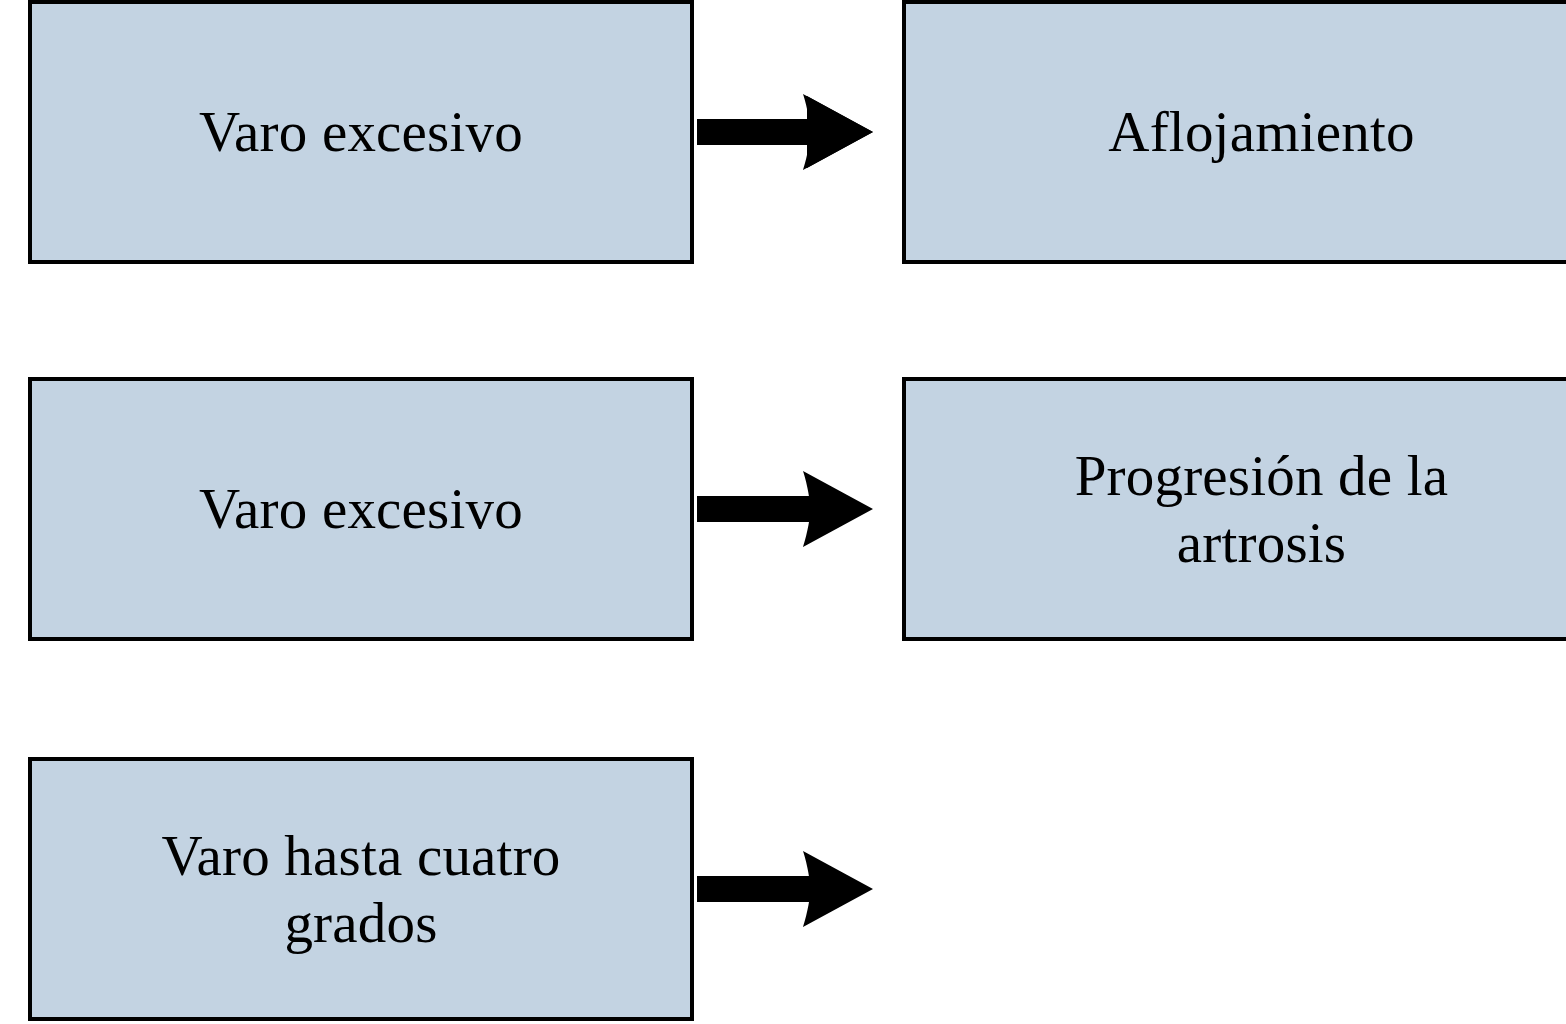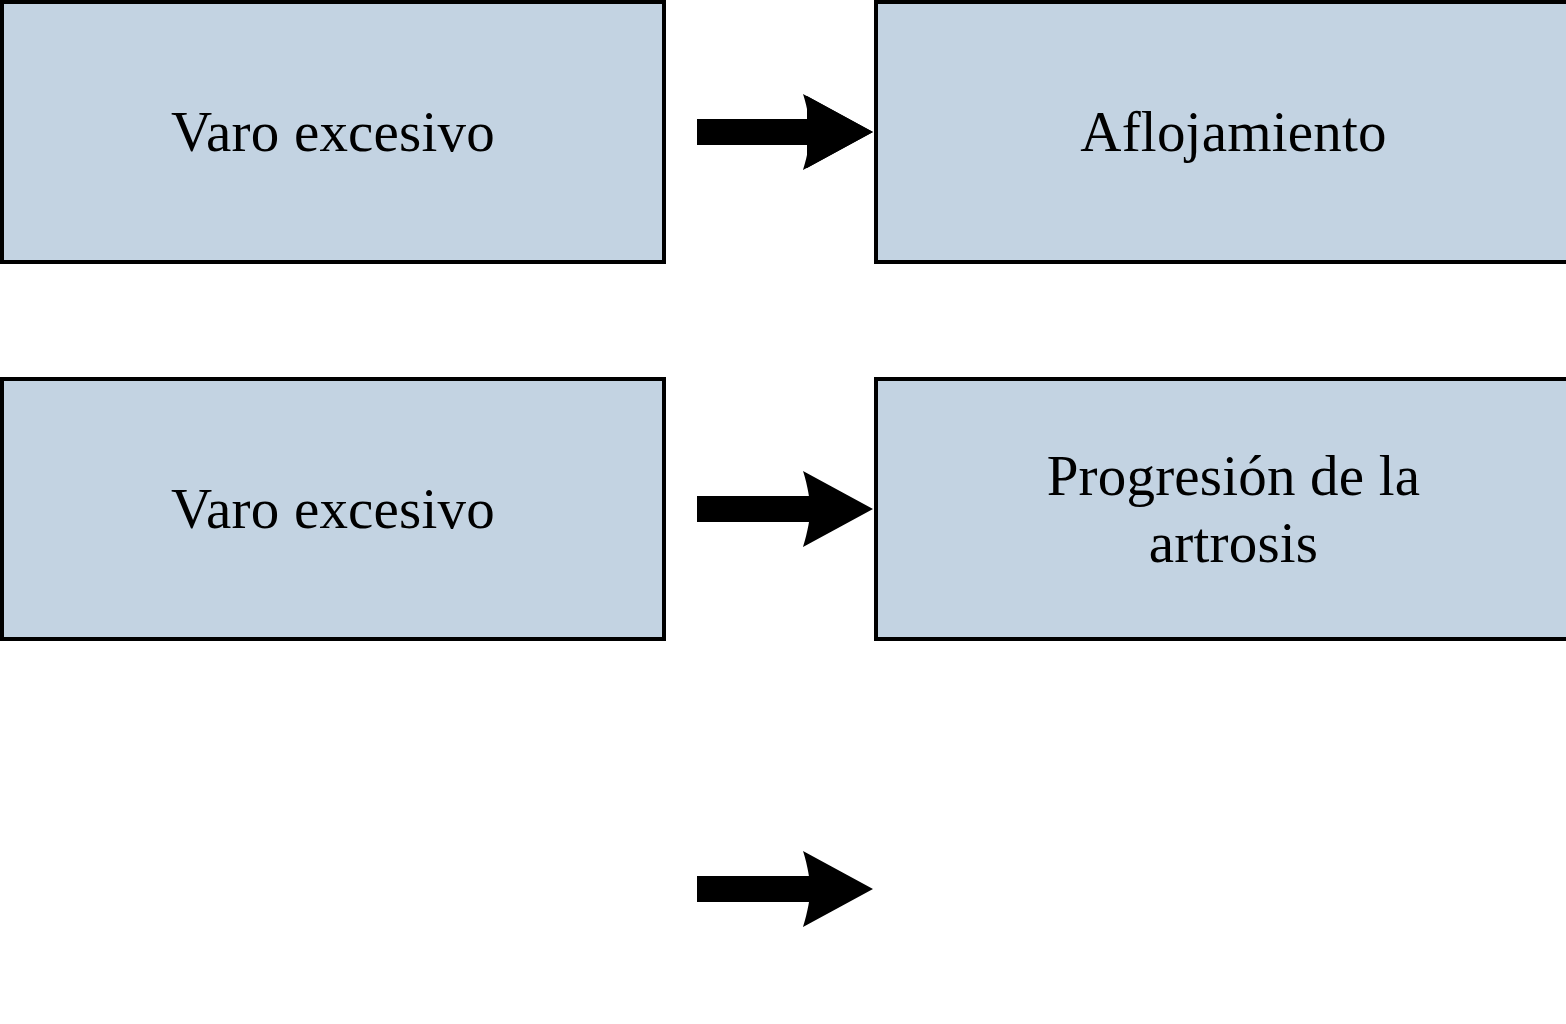--- a/index.html
+++ b/index.html
@@ -60,21 +60,21 @@
   }
   .arrow-wrap svg {
     display: block;
     width: 176px;
     height: 92px;
   }
   
   #row-0 { top: 0px;   height: 264px; }
   #row-1 { top: 377px; height: 264px; }
   #row-2 { top: 757px; height: 264px; }
-  #row-0 .node-box, #row-1 .node-box, #row-2 .node-box { height: 264px; }
+  #row-0 .node-box, #row-1 .node-box, #row-2 .node-box { height: 264px; margin-left: 28px; }
   #row-0 .arrow-wrap { top: 86px; }
   #row-1 .arrow-wrap { top: 86px; }
   #row-2 .arrow-wrap { top: 86px; }
 </style>
 </head>
 <body>
 
 <div id="canvas">
 
   <div class="flow-row" id="row-0">
@@ -106,20 +106,24 @@
       </svg>
     </div>
 
     <div class="node-box right">
       <span class="node-label">Progresión de la
 artrosis</span>
     </div>
   </div>
 
   <div class="flow-row" id="row-2">
+    <div class="node-box left">
+      <span class="node-label">Varo hasta cuatro
+grados</span>
+    </div>
 
     <div class="arrow-wrap">
       <svg viewBox="0 0 176 92" xmlns="http://www.w3.org/2000/svg" aria-hidden="true">
         <path d="M0,33 L112,33 C112,33 110,20 106,8 L176,46 L106,84 C110,72 112,59 112,59 L0,59 Z" fill="#000000"></path>
       </svg>
     </div>
 
   </div>
 
 </div>

